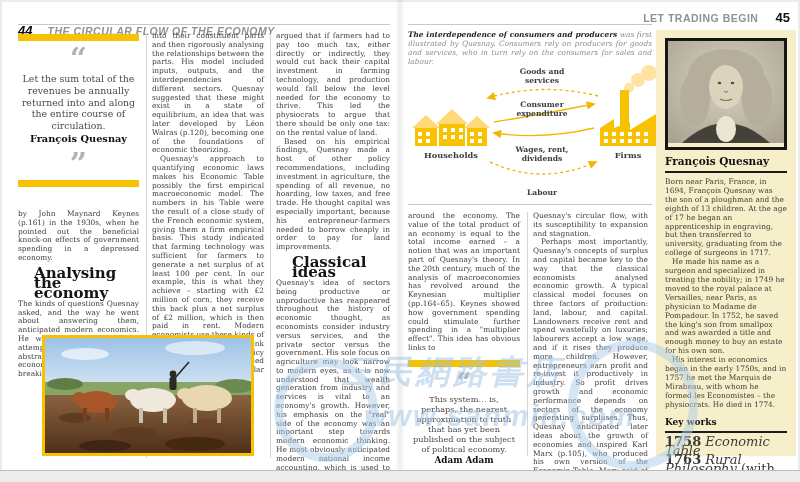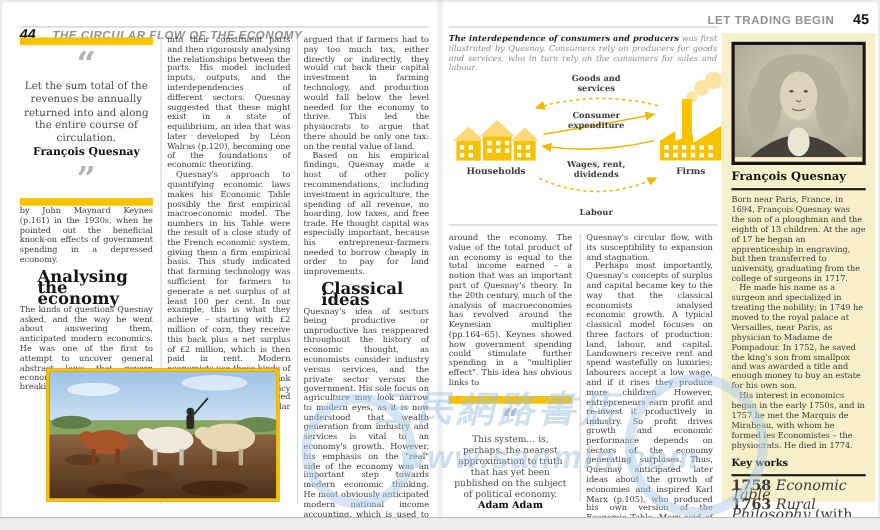--- a/index.html
+++ b/index.html
@@ -58,21 +58,21 @@
 
   <div class="abs col" style="left:18px;top:34px;width:121px;">
     <div class="qbox">
       <div class="ybar"></div>
       <div class="qmark" style="margin-top:6px;">“</div>
       <div class="qtext">Let the sum total of the revenues be annually returned into and along the entire course of circulation.</div>
       <div class="qauthor">François Quesnay</div>
       <div class="qmark" style="margin:8px 0 4px;">”</div>
       <div class="ybar"></div>
     </div>
-    <p style="margin-top:1px;">by John Maynard Keynes (p.161) in the 1930s, when he pointed out the beneficial knock-on effects of government spending in a depressed economy.</p>
+    <p style="margin-top:23px;">by John Maynard Keynes (p.161) in the 1930s, when he pointed out the beneficial knock-on effects of government spending in a depressed economy.</p>
     <h3 class="sub">Analysing the economy</h3>
     <p>The kinds of questions Quesnay asked, and the way he went about answering them, anticipated modern economics. He was one of the first to attempt to uncover general abstract laws that govern economies, which he did by breaking economies down</p>
   </div>
 
   <div class="abs col" style="left:152px;top:32px;width:112px;">
     <p>into their constituent parts and then rigorously analysing the relationships between the parts. His model included inputs, outputs, and the interdependencies of different sectors. Quesnay suggested that these might exist in a state of equilibrium, an idea that was later developed by Léon Walras (p.120), becoming one of the foundations of economic theorizing.</p>
     <p class="ind">Quesnay's approach to quantifying economic laws makes his Economic Table possibly the first empirical macroeconomic model. The numbers in his Table were the result of a close study of the French economic system, giving them a firm empirical basis. This study indicated that farming technology was sufficient for farmers to generate a net surplus of at least 100 per cent. In our example, this is what they achieve – starting with £2 million of corn, they receive this back plus a net surplus of £2 million, which is then paid in rent. Modern economists use these kinds of empirical results to think about the impact of policy changes, and Quesnay used his Table for a similar purpose. He</p>
   </div>
 
   <div class="abs col" style="left:276px;top:32px;width:114px;">

